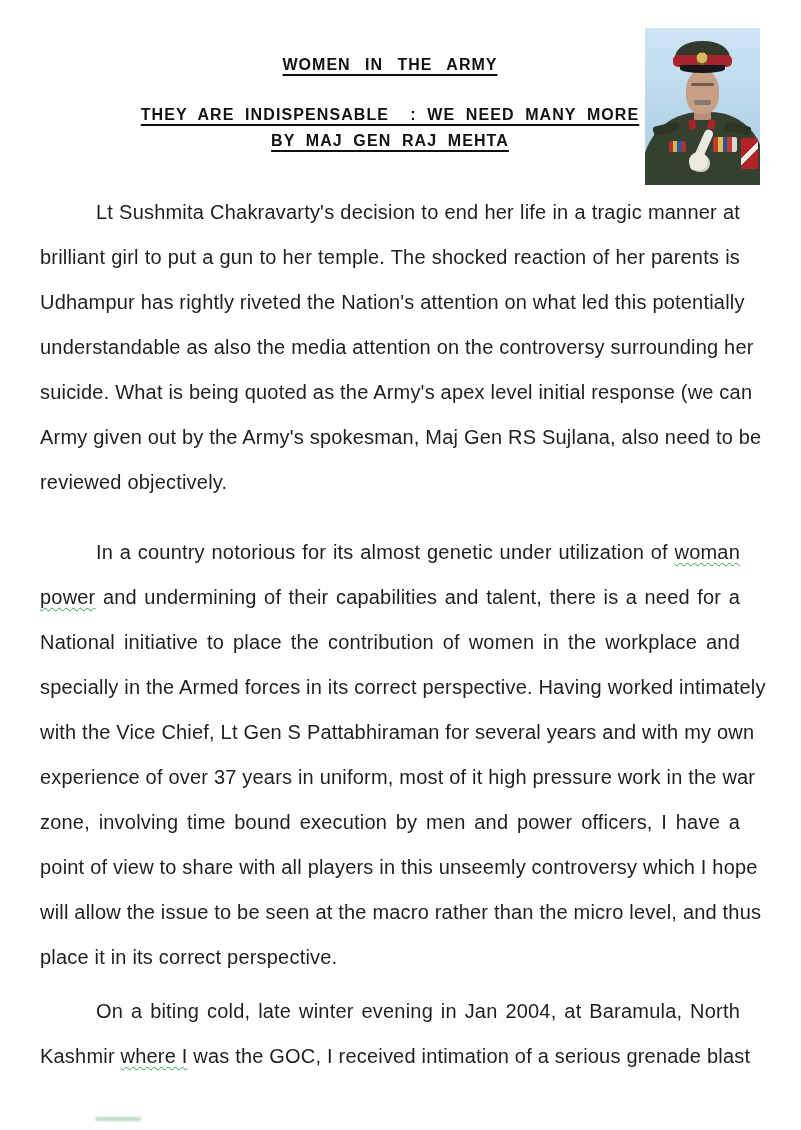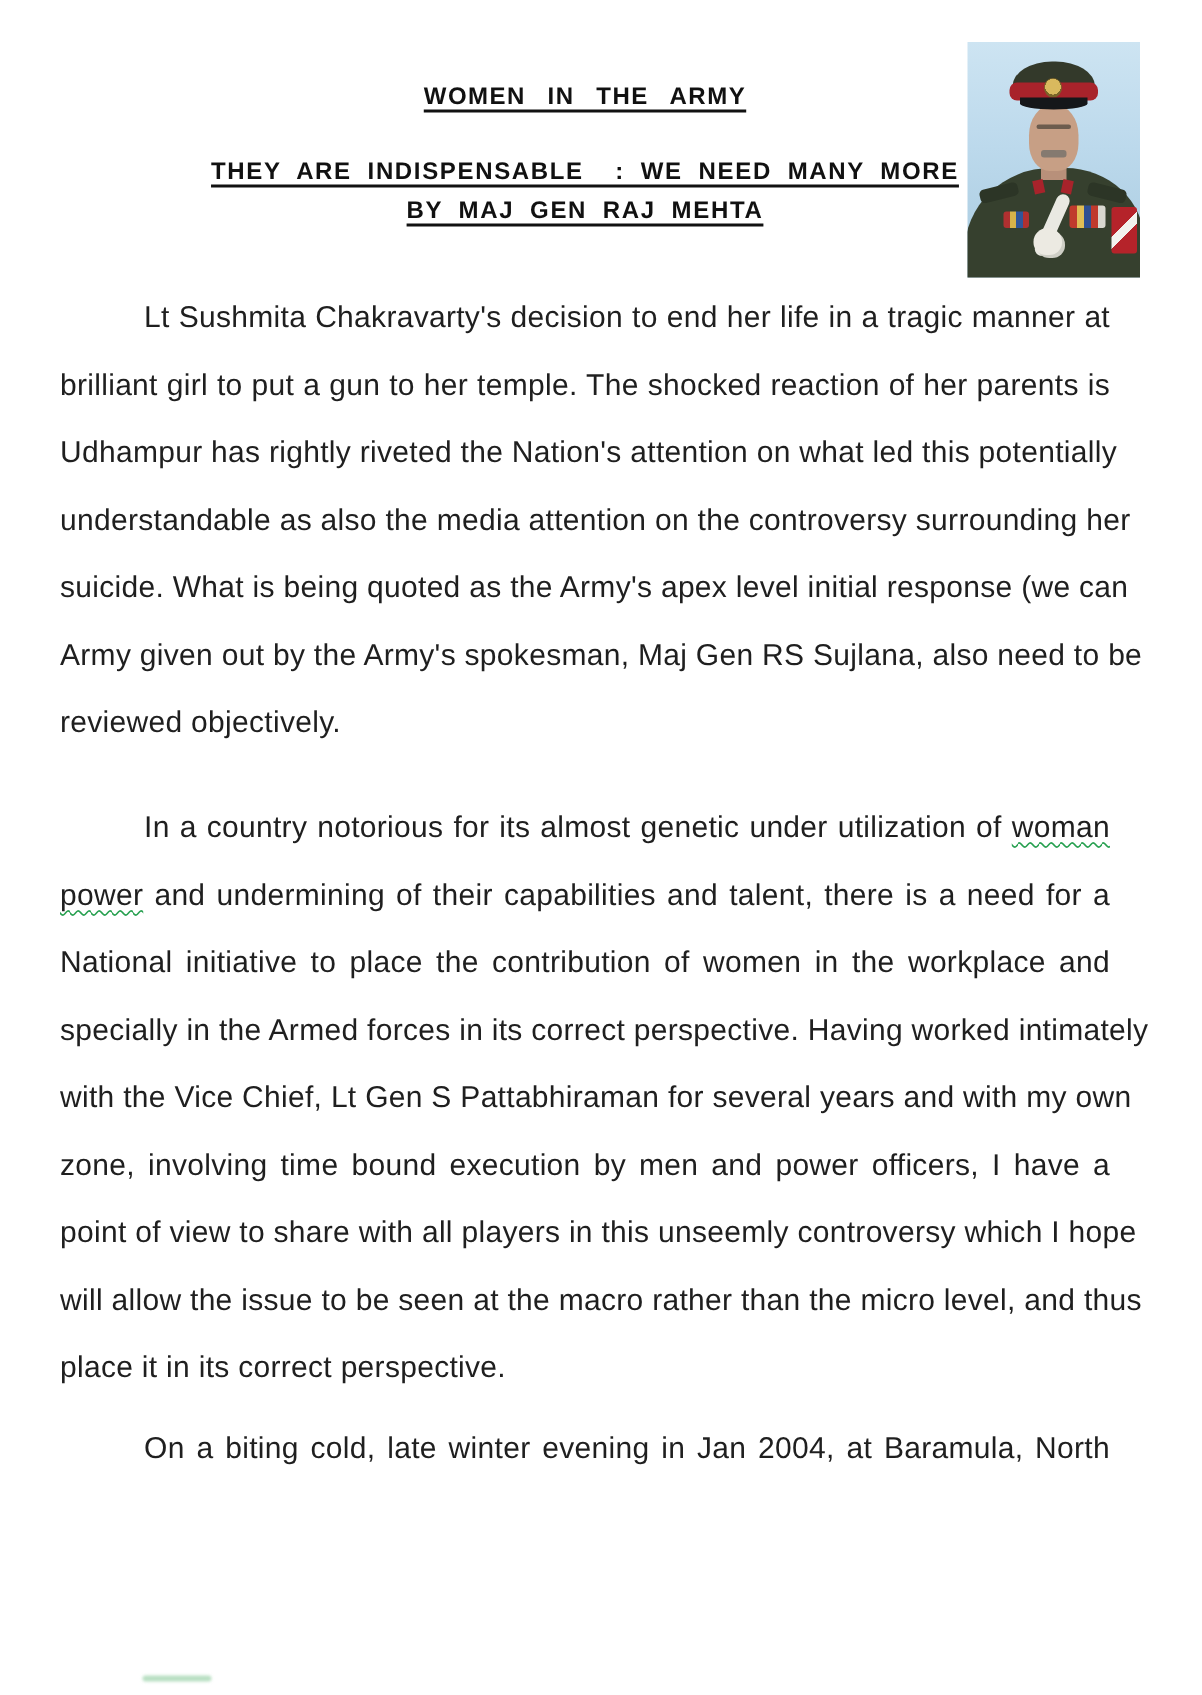--- a/index.html
+++ b/index.html
@@ -180,25 +180,27 @@
         <div class="line"><span>suicide. What is being quoted as the Army's apex level initial response (we can</span></div>
         <div class="line"><span>Army given out by the Army's spokesman,  Maj Gen RS Sujlana, also need to be</span></div>
         <div class="line last"><span>reviewed objectively.</span></div>
       </div>
       <div class="para">
         <div class="line first"><span>In a country notorious for its almost genetic under utilization of </span><span class="sq">woman</span></div>
         <div class="line"><span class="sq">power</span><span> and undermining of their capabilities and talent, there is a need for a</span></div>
         <div class="line"><span>National initiative to place the contribution of women in the workplace and</span></div>
         <div class="line"><span>specially in the Armed forces in its correct perspective. Having worked intimately</span></div>
         <div class="line"><span>with the Vice Chief, Lt Gen S Pattabhiraman for several years and with my own</span></div>
+        <div class="line"><span>experience of over 37 years in uniform, most of it high pressure work in the war</span></div>
         <div class="line"><span>zone, involving time bound execution by men and power officers, I have a</span></div>
         <div class="line"><span>point of view to share with all players in this unseemly controversy which I hope</span></div>
         <div class="line"><span>will allow the issue to be seen at the macro rather than the micro level, and thus</span></div>
         <div class="line last"><span>place it in its correct perspective.</span></div>
       </div>
       <div class="para">
         <div class="line first"><span>On a biting cold, late winter evening in Jan 2004, at Baramula, North</span></div>
+        <div class="line last"><span>Kashmir </span><span class="sq">where I</span><span> was the GOC, I received intimation of a serious grenade blast</span></div>
       </div>
     </div>
 
   <div class="cutoff-squiggle"></div>
 
 </div>
 
 </body></html>

